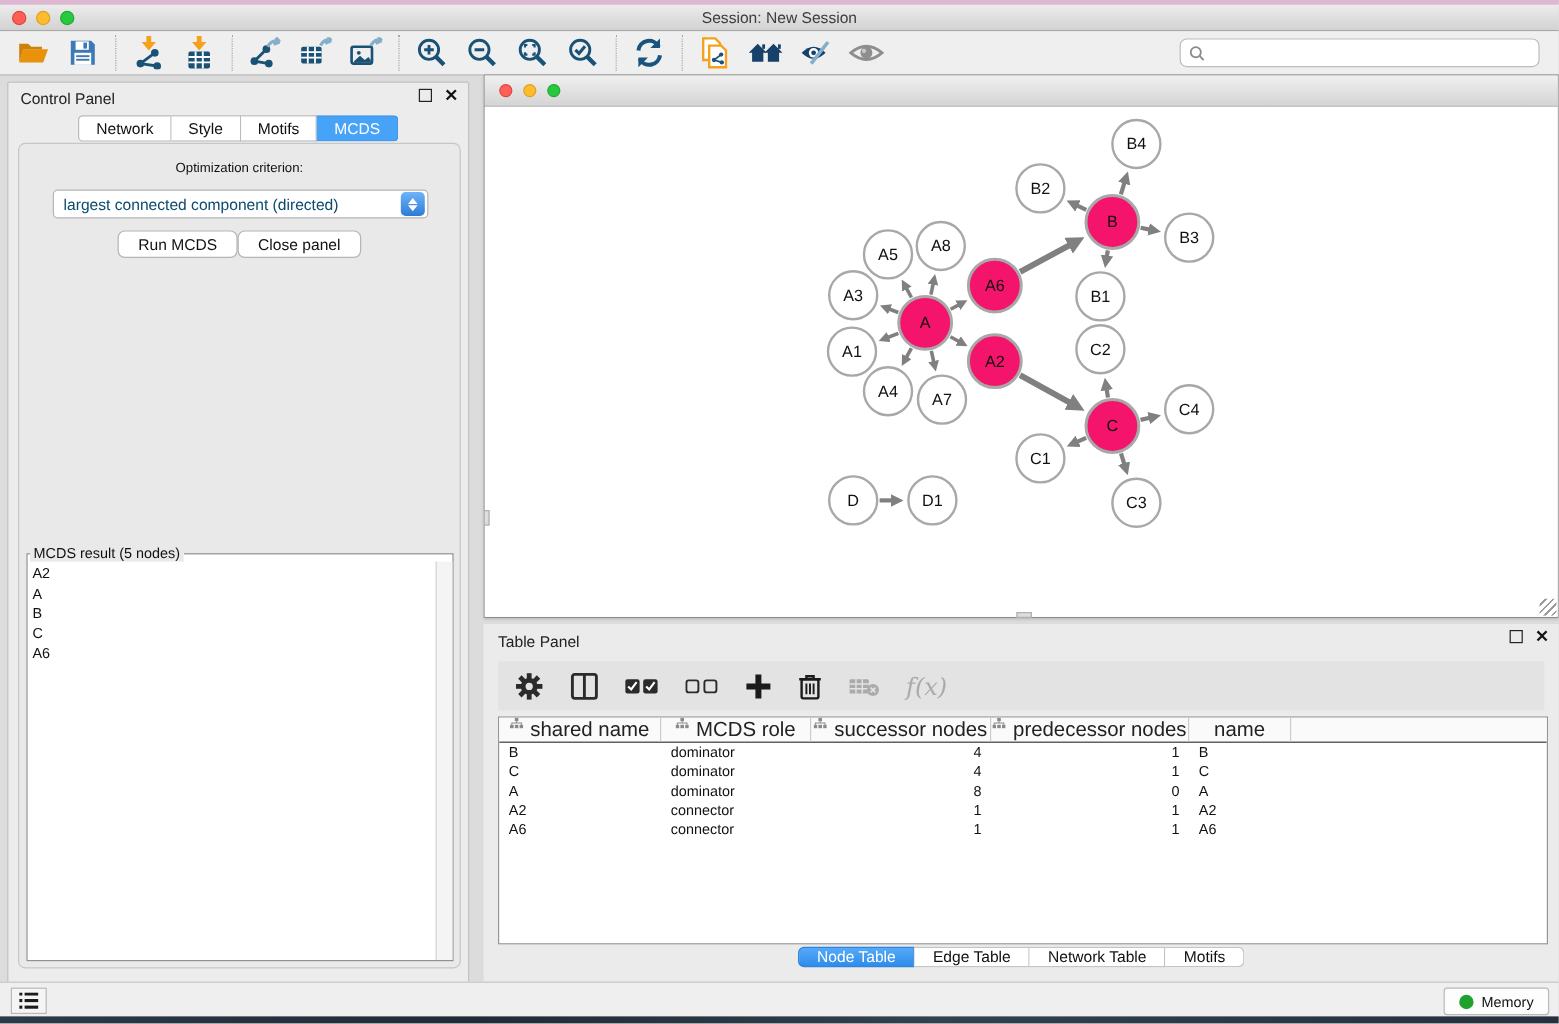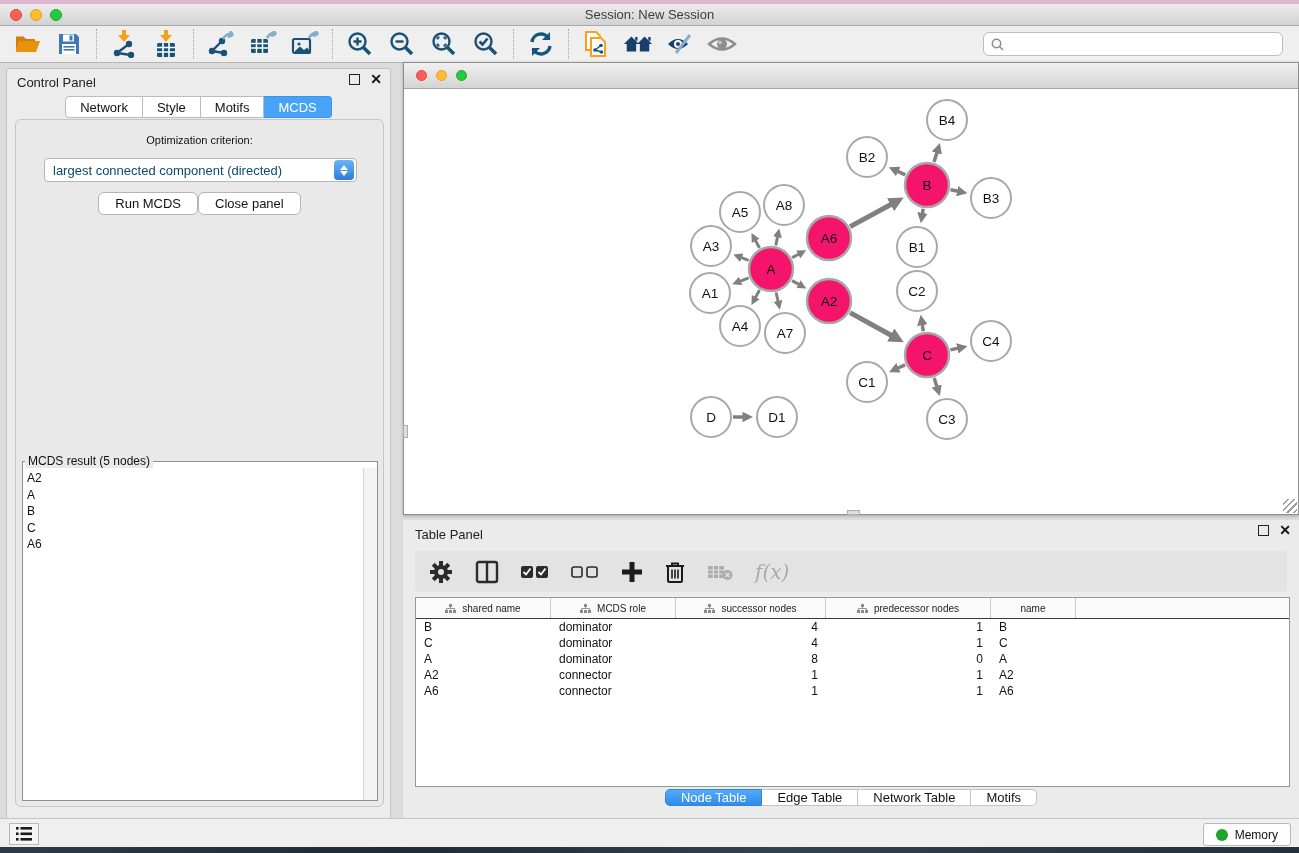--- a/index.html
+++ b/index.html
@@ -82,21 +82,21 @@
   
   #table-panel { left:403px; top:520px; width:896px; height:298px; background:#EBEBEB; }
   #tp-header { position:relative; height:28px; display:flex; align-items:center; padding:0 12px; }
   #tp-toolbar { position:absolute; left:12px; top:31px; width:872px; height:41px; background:#E3E3E3;
     border-radius:2px; display:flex; align-items:center; gap:22px; padding:0 14px; }
   .tp-btn { display:flex; align-items:center; justify-content:center; height:30px; }
   .fx-label { font-family:"DejaVu Serif", serif; font-style:italic; font-size:20px; color:#AAA; }
   #node-table { position:absolute; left:12px; top:77px; width:875px; height:190px; background:#FFF;
     border:1px solid #969696; overflow:hidden; }
   #nt-header { display:flex; height:21px; background:#FAFAFA; border-bottom:1px solid #3A3A3A; }
-  .nt-th { display:flex; align-items:center; justify-content:center; gap:6px; font-size:10px; color:#222;
+  .nt-th { display:flex; justify-content:center; gap:6px; font-size:17px; color:#222;
     border-right:1px solid #CCC; height:100%; }
   .nt-th:last-child { border-right:none; }
   .nt-row { display:flex; height:16px; align-items:center; }
   .nt-cell { font-size:12px; color:#111; padding:0 8px; white-space:nowrap; overflow:hidden; }
   .nt-cell.num { text-align:right; }
   #tp-tabs { position:absolute; left:0; right:0; top:269px; display:flex; justify-content:center; }
   .tp-tab { height:17px; padding:0 15px; background:#FFF; border:1px solid #C4C4C4; border-left:none;
     display:flex; align-items:center; font-size:13px; color:#111; }
   .tp-tab:first-child { border-left:1px solid #C4C4C4; border-radius:5px 0 0 5px; }
   .tp-tab:last-child { border-radius:0 5px 5px 0; }

